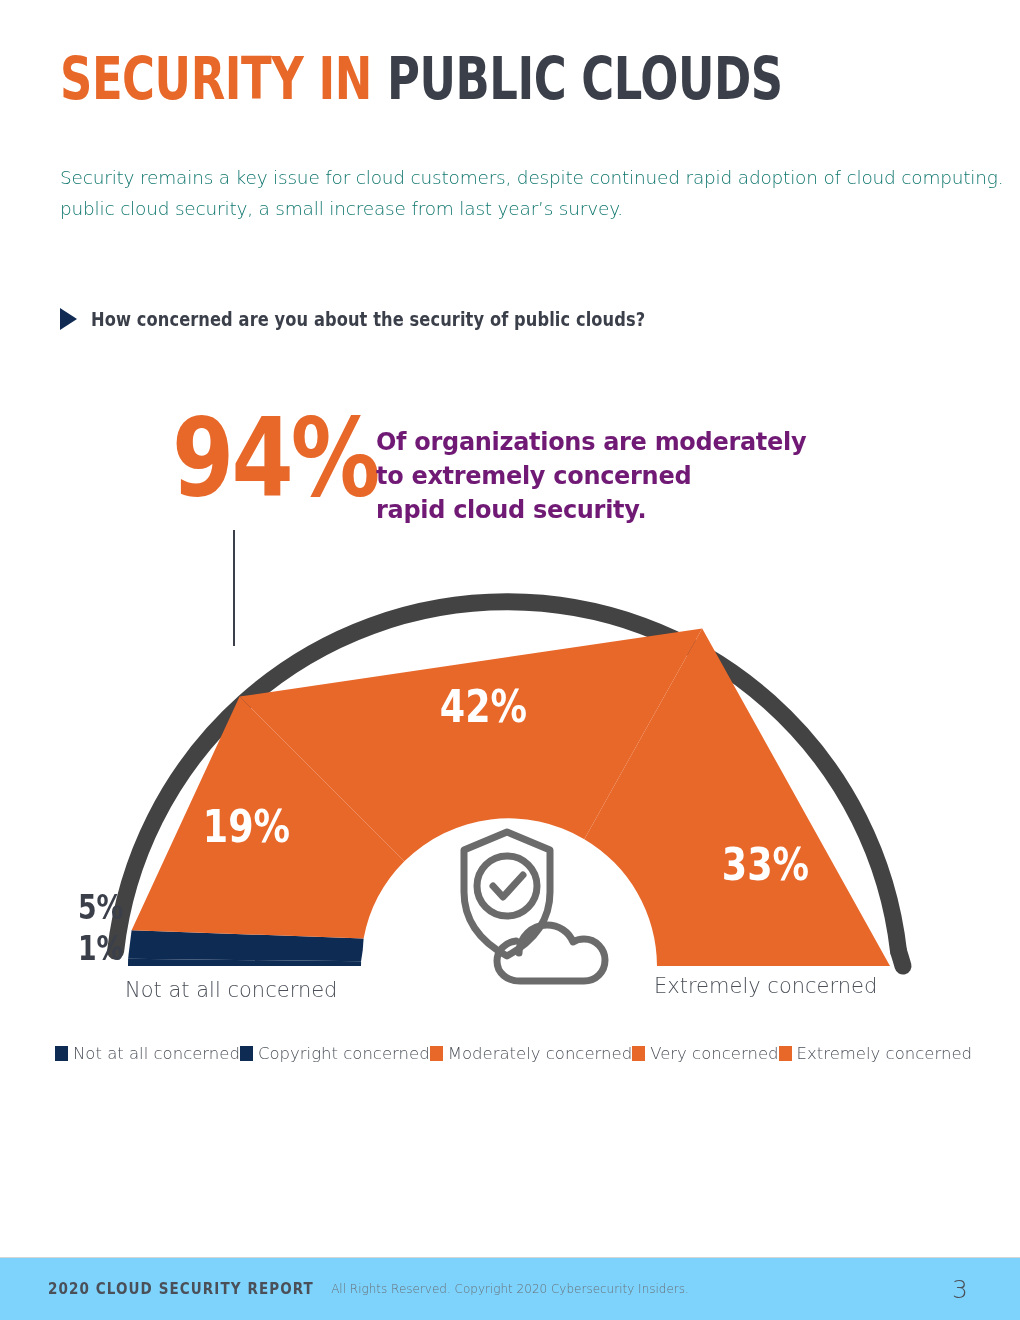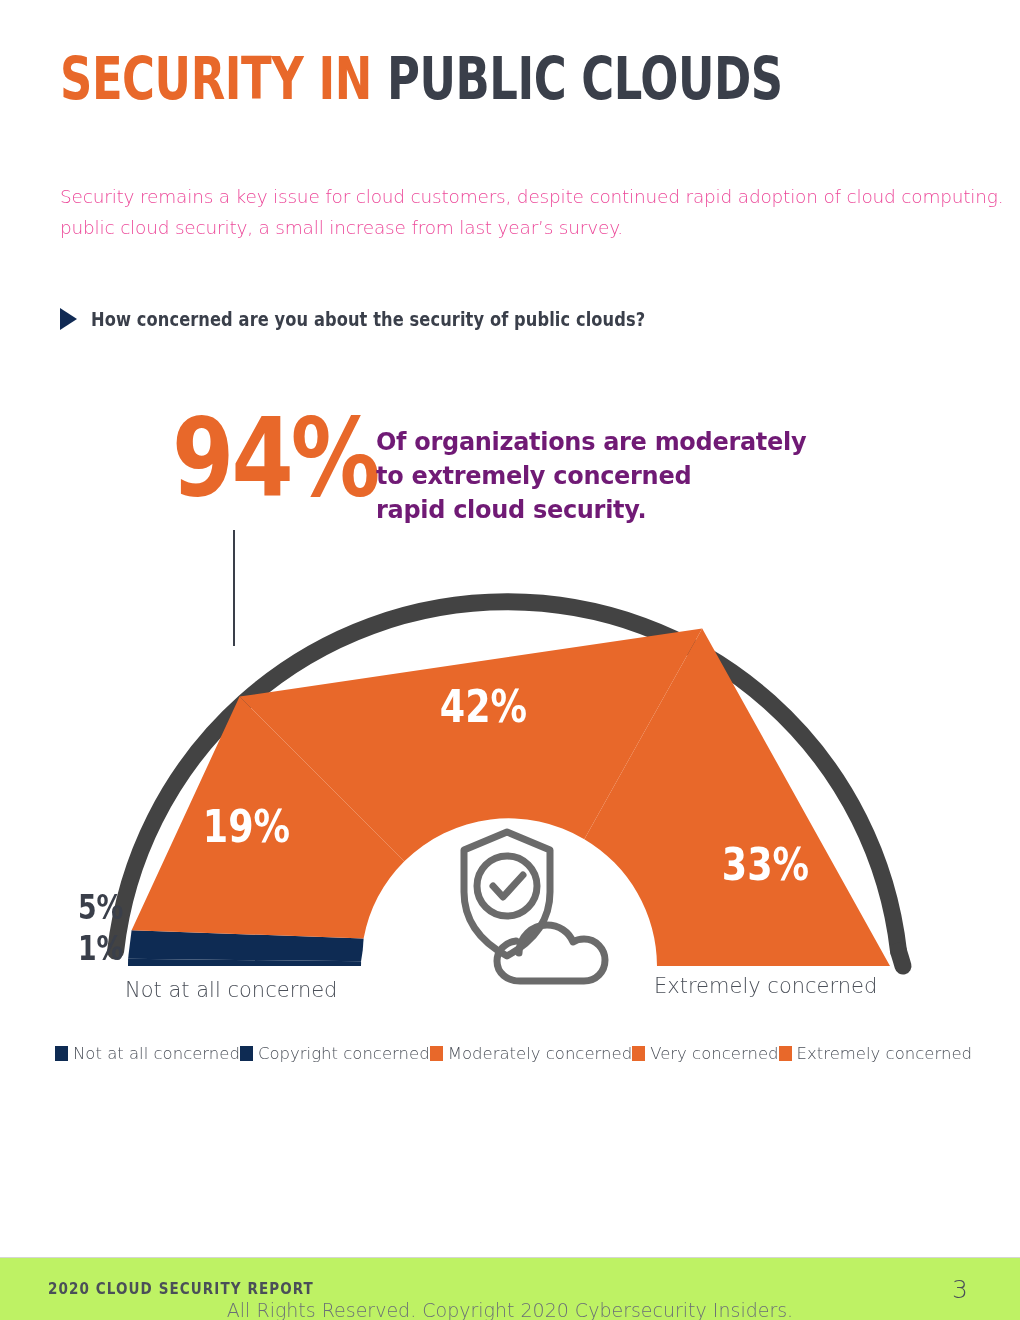--- a/index.html
+++ b/index.html
@@ -22,25 +22,24 @@
     white-space:nowrap;
     transform:scaleX(0.86);
     transform-origin:left top;
   }
   .title .t-orange{color:#E8682A;}
   .title .t-dark{color:#3A3F4A;}
 
   
   .intro{
     position:absolute;left:60px;top:162px;width:910px;
-    font-size:18.5px;line-height:31px;color:#ec4899;
+    font-size:18.5px;line-height:31px;color:#0f766e;
     font-family:"DejaVu Sans","Liberation Sans",sans-serif;
     font-weight:300;
     letter-spacing:-0.2px;
-    margin-top:19px;
   }
   .intro div{white-space:nowrap;}
 
   
   .question-row{position:absolute;left:60px;top:308px;display:flex;gap:14px;}
   .tri{
     width:0;height:0;
     border-left:17px solid #102A54;
     border-top:11px solid transparent;
     border-bottom:11px solid transparent;
@@ -114,31 +113,31 @@
   .legend-item{display:flex;align-items:center;gap:5px;}
   .swatch{width:13px;height:15px;display:block;flex:none;}
   .legend-label{
     font-family:"DejaVu Sans","Liberation Sans",sans-serif;
     font-weight:300;font-size:16.5px;color:#4A4F58;white-space:nowrap;
   }
 
   
   .footer{
     position:absolute;left:0;bottom:0;width:1020px;height:62px;
-    background:#bef264;border-top:1px solid #D5D5D5;
+    background:#7dd3fc;border-top:1px solid #D5D5D5;
   }
   .footer-left{
     position:absolute;left:48px;top:22px;
     font-family:"DejaVu Sans Condensed","Liberation Sans Narrow","Liberation Sans",sans-serif;
     font-weight:bold;font-size:15px;color:#4A4F58;letter-spacing:1.1px;white-space:nowrap;
   }
   .footer-center{
     position:absolute;left:50%;transform:translateX(-50%);top:24px;
     font-family:"DejaVu Sans","Liberation Sans",sans-serif;
-    font-weight:300;font-size:19px;color:#6A6F76;white-space:nowrap;margin-top:17px;
+    font-weight:300;font-size:12px;color:#6A6F76;white-space:nowrap;
   }
   .footer-page{
     position:absolute;right:52px;top:17px;
     font-family:"DejaVu Sans","Liberation Sans",sans-serif;
     font-weight:300;font-size:25px;color:#4A4F58;
   }
 </style>
 </head>
 <body>
 

